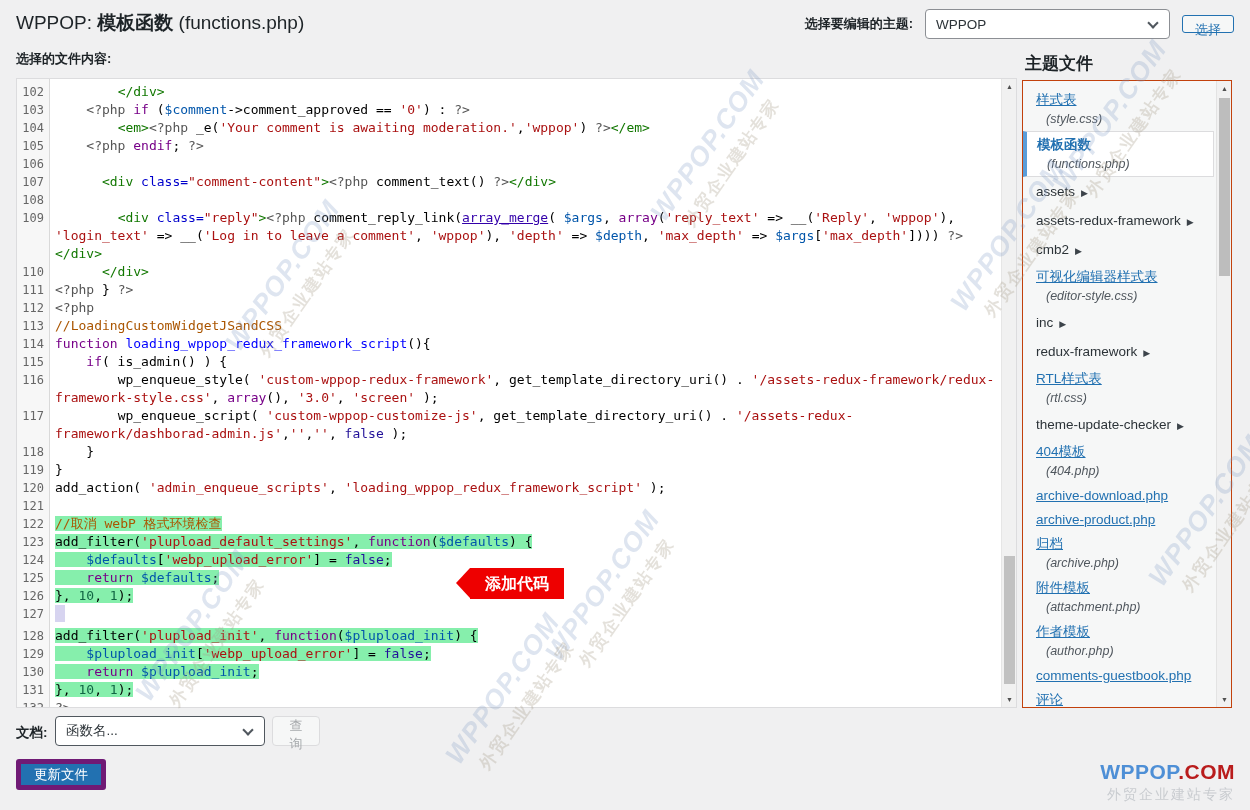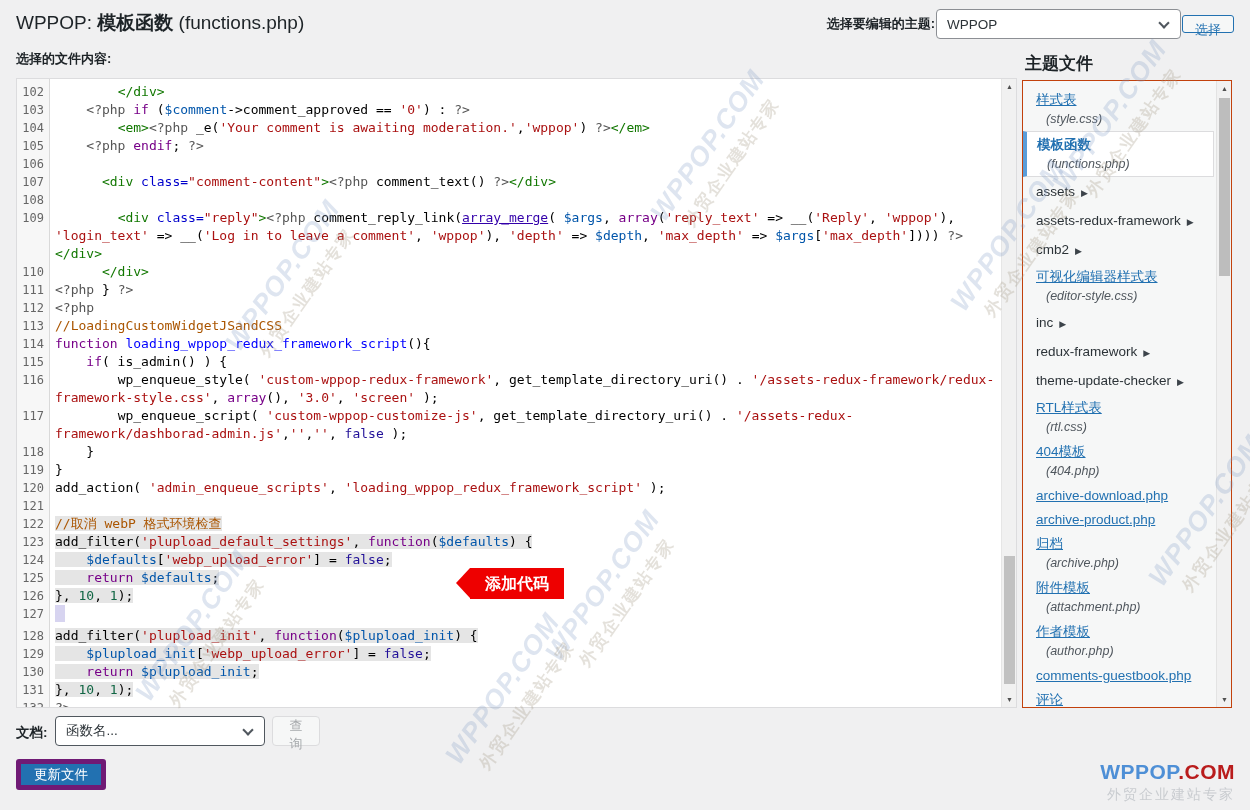--- a/index.html
+++ b/index.html
@@ -8,21 +8,21 @@
     position: relative;
     background: #f0f0f1;
     font-family: "Liberation Sans", sans-serif;
     color: #1d2327;
     overflow: hidden;
   }
   
   .page-title { position:absolute; left:16px; top:10px; font-size:19px; color:#1d2327; }
   .page-title .t-pre, .page-title .t-file { font-weight:400; }
   .page-title .t-name { font-weight:700; }
-  .theme-picker { position:absolute; right:16px; top:9px; display:flex; align-items:center; gap:1px; }
+  .theme-picker { position:absolute; right:16px; top:9px; display:flex; align-items:center; gap:12px; }
   .theme-picker .lbl { font-size:13px; font-weight:700; }
   .select-box {
     position:relative; display:flex; align-items:center;
     background:#fff; border:1px solid #8c8f94; border-radius:4px;
     height:30px; font-size:13.5px; color:#2c3338; padding:0 30px 0 10px;
   }
   .select-box.w-theme { width:245px; }
   .select-box.w-doc { width:210px; border-color:#50575e; }
   .chev { position:absolute; right:12px; top:9px; width:8px; height:8px;
     border-right:2px solid #50575e; border-bottom:2px solid #50575e; transform:rotate(45deg); }
@@ -53,21 +53,21 @@
   .cl { position:relative; display:flex; min-height:18px; }
   .ln {
     flex:0 0 33px; width:33px; text-align:right; padding-right:6px;
     font:12px/18px "DejaVu Sans Mono", monospace; color:#666;
   }
   .cd {
     flex:1; margin:0; padding:0 4px 0 5px;
     font:13px/18px "DejaVu Sans Mono", monospace; color:#000;
     white-space:pre-wrap; word-break:break-word;
   }
-  .hl { background:#e5e5e5; }
+  .hl { background:#86efac; }
   .hl-empty { display:inline-block; width:10px; height:17px; background:#d7d4f0; }
   .cm-t{color:#117700;} .cm-a{color:#0000cc;} .cm-s{color:#aa1111;}
   .cm-k{color:#770088;} .cm-v{color:#0055aa;} .cm-n{color:#116644;}
   .cm-c{color:#aa5500;} .cm-m{color:#555555;} .cm-d{color:#0000ff;}
   .cm-o{color:#221199;} .cm-b{color:#3300aa; text-decoration:underline;}
 
   
   .vscroll { position:absolute; top:0; bottom:0; width:15px; background:#f1f1f1; border-left:1px solid #e6e6e6; }
   .editor .vscroll { right:0; }
   .sb-arrow { position:absolute; left:0; width:15px; height:15px; text-align:center; font-size:7px; line-height:15px; color:#505050; cursor:pointer; }
@@ -277,22 +277,22 @@
 <div class="sidebar-files">
   <div class="file-list" id="file-list">
       <div class="fitem"><a>样式表</a><div class="sub">(style.css)</div></div>
       <div class="fitem active"><a>模板函数</a><div class="sub">(functions.php)</div></div>
       <div class="fitem folder"><span>assets</span><span class="tri">▶</span></div>
       <div class="fitem folder"><span>assets-redux-framework</span><span class="tri">▶</span></div>
       <div class="fitem folder"><span>cmb2</span><span class="tri">▶</span></div>
       <div class="fitem"><a>可视化编辑器样式表</a><div class="sub">(editor-style.css)</div></div>
       <div class="fitem folder"><span>inc</span><span class="tri">▶</span></div>
       <div class="fitem folder"><span>redux-framework</span><span class="tri">▶</span></div>
+      <div class="fitem"><a>RTL样式表</a><div class="sub">(rtl.css)</div></div>
       <div class="fitem folder"><span>theme-update-checker</span><span class="tri">▶</span></div>
-      <div class="fitem"><a>RTL样式表</a><div class="sub">(rtl.css)</div></div>
       <div class="fitem"><a>404模板</a><div class="sub">(404.php)</div></div>
       <div class="fitem"><a>archive-download.php</a></div>
       <div class="fitem"><a>archive-product.php</a></div>
       <div class="fitem"><a>归档</a><div class="sub">(archive.php)</div></div>
       <div class="fitem"><a>附件模板</a><div class="sub">(attachment.php)</div></div>
       <div class="fitem"><a>作者模板</a><div class="sub">(author.php)</div></div>
       <div class="fitem"><a>comments-guestbook.php</a></div>
       <div class="fitem"><a>评论</a></div>
     </div>
   <div class="vscroll">

